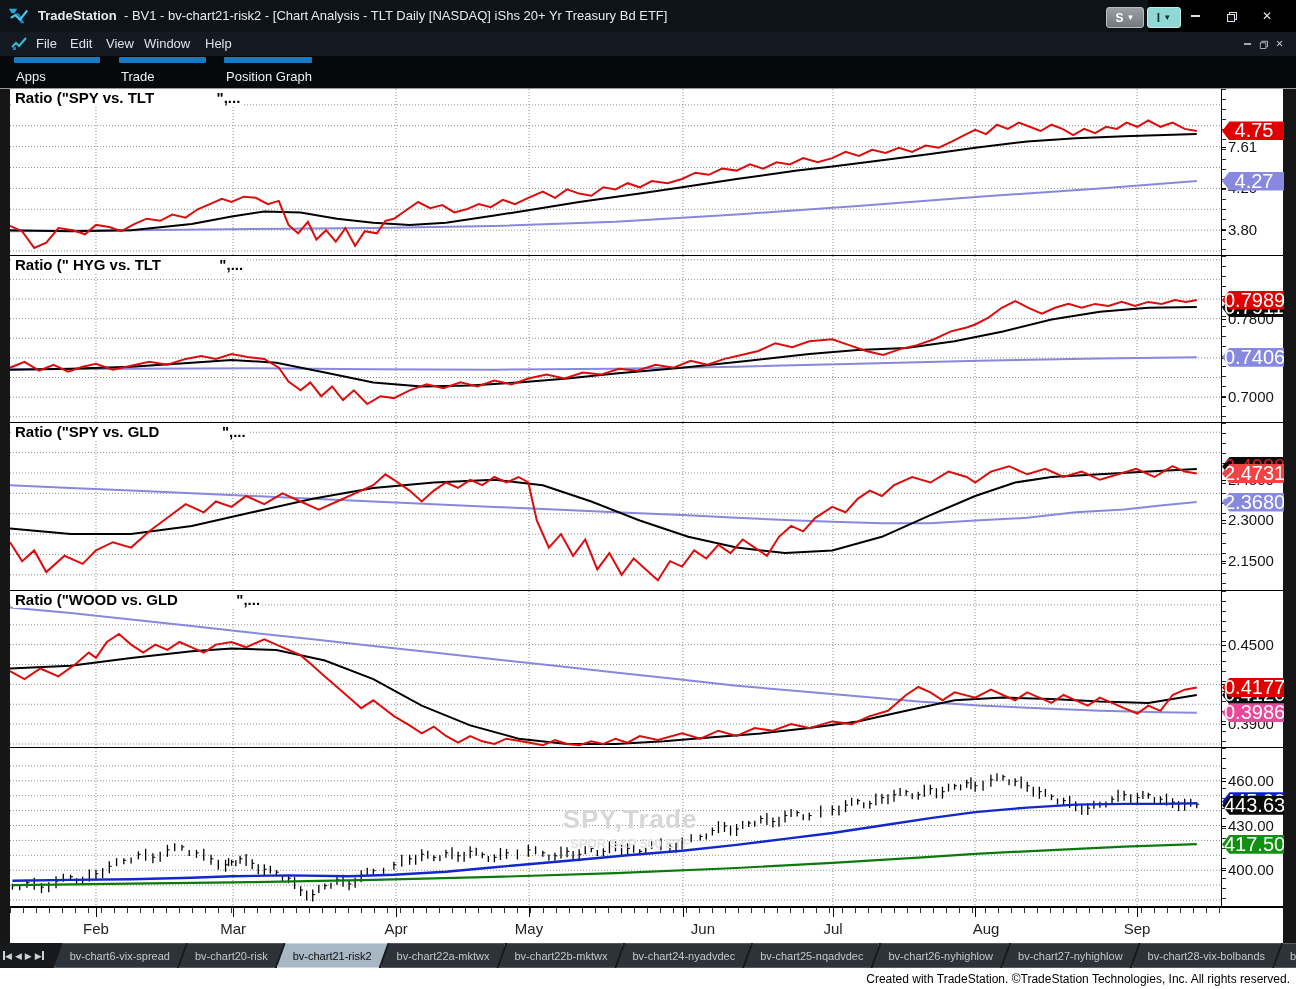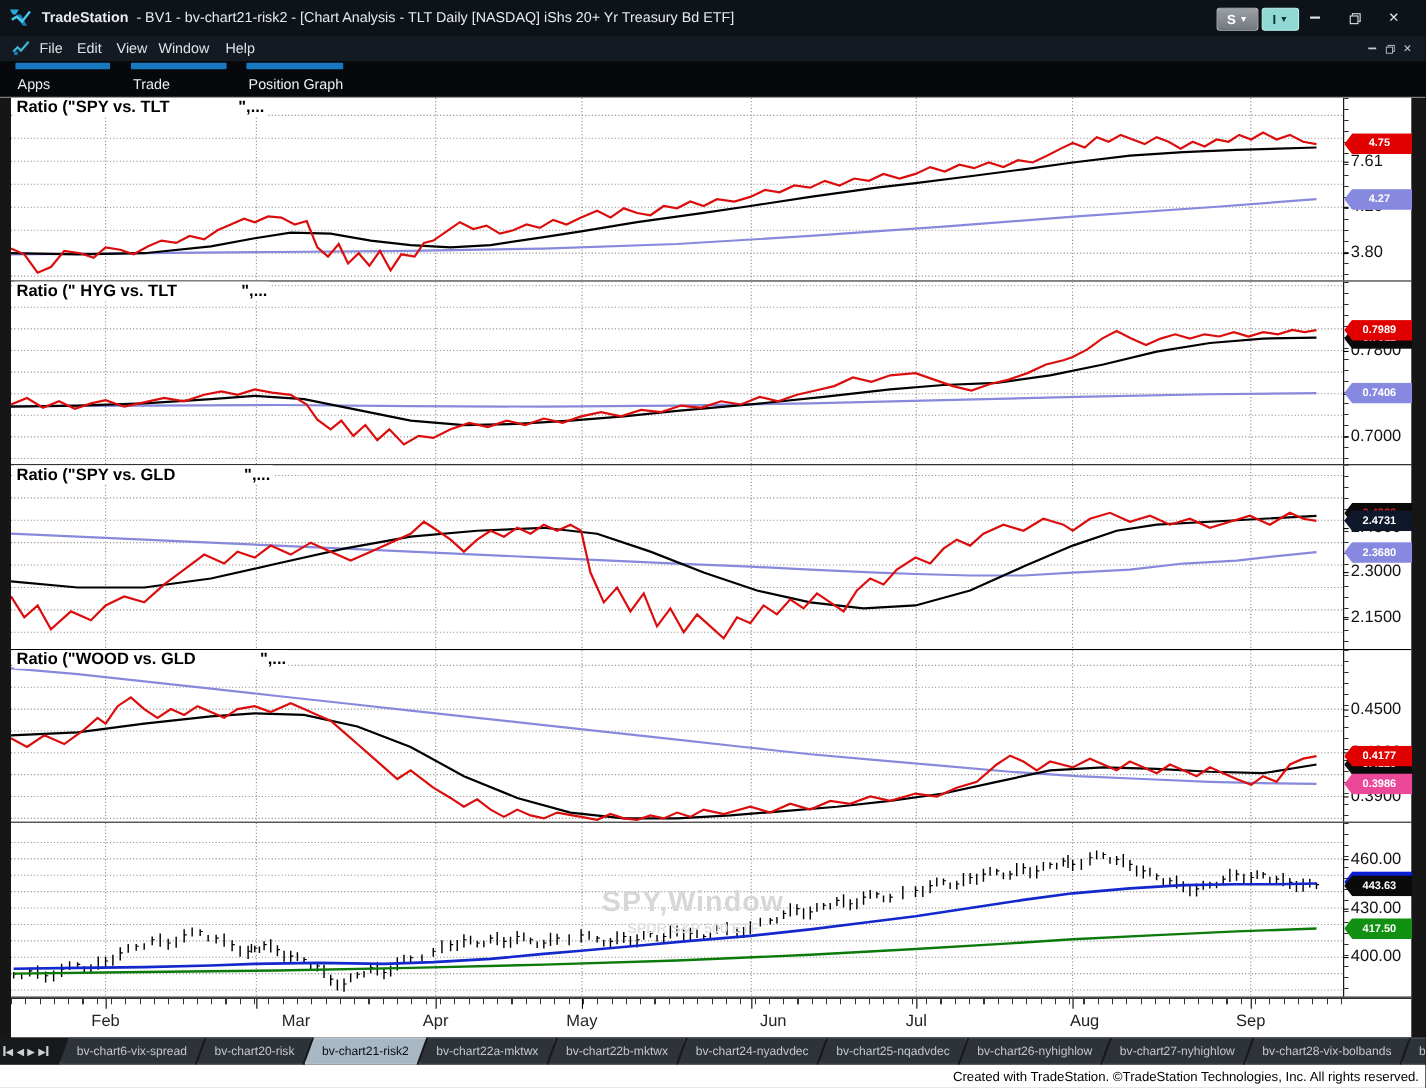--- a/index.html
+++ b/index.html
@@ -1,19 +1,19 @@
 <!DOCTYPE html>
 <html><head>
 <meta charset="utf-8">
 <style>
   html,body{margin:0;padding:0}
   body{width:1296px;height:989px;position:relative;overflow:hidden;background:#000;
        font-family:"Liberation Sans",sans-serif;-webkit-font-smoothing:antialiased}
   
-  .titlebar{position:absolute;left:0;top:0;width:1296px;height:32px;background:#0d1319;color:#e9edf2}
+  .titlebar{position:absolute;left:0;top:0;width:1148px;height:32px;background:#0d1319;color:#e9edf2}
   .tb-logo{position:absolute;left:8px;top:5px;width:22px;height:22px}
   .tb-title{position:absolute;left:38px;top:8px;font-size:13px;white-space:pre;color:#e6eaef}
   .tb-btn{position:absolute;top:7px;height:19px;border-radius:3px;font-size:12px;font-weight:bold;
           display:flex;align-items:center;justify-content:center;gap:3px;cursor:default}
   .tb-caret{font-size:8px;line-height:8px}
   .winbtn{position:absolute;top:6px;width:26px;height:20px;display:flex;align-items:center;justify-content:center;color:#dfe3e8}
   .ico-min{display:inline-block;width:9px;height:2px;background:currentColor}
   .ico-restore{display:inline-block;position:relative;width:9px;height:9px}
   .ico-restore::before{content:"";position:absolute;left:2px;top:0;width:6px;height:6px;border:1px solid currentColor}
   .ico-restore::after{content:"";position:absolute;left:0;top:2px;width:6px;height:6px;border:1px solid currentColor;background:#0d1319}
@@ -30,21 +30,21 @@
   
   .chartarea{position:absolute;left:0;top:88px;width:1296px;height:855px;background:#161616;border-top:1px solid #9a9a9a;box-sizing:border-box}
   .panel{position:absolute;left:10px;width:1273px;background:#fff;border-bottom:1px solid #000;box-sizing:border-box}
   .panel svg{position:absolute;left:0;top:0}
   .axis-sep{position:absolute;left:1211px;top:0;bottom:0;width:0;border-left:1px solid #000}
   .axis-ticks{position:absolute;left:1212px;top:0;bottom:0;width:4px;
               background:repeating-linear-gradient(#2a2a2a 0 1px,transparent 1px 10px)}
   .panel-label{position:absolute;left:3px;top:0;font-size:15px;font-weight:bold;color:#000;white-space:pre;background:#fff;padding:0 2px;line-height:17px}
   .ticklab{position:absolute;left:1218px;font-size:15px;color:#141414;white-space:nowrap}
   .tickdash{position:absolute;left:1211px;width:5px;height:1px;background:#000}
-  .badge{position:absolute;left:1212px;width:62px;height:19px;color:#fff;font-size:10px;font-weight:bold;
+  .badge{position:absolute;left:1212px;width:62px;height:19px;color:#fff;font-size:20px;font-weight:normal;
          text-align:center;line-height:19px;clip-path:polygon(0 50%,12% 0,100% 0,100% 100%,12% 100%);padding-left:2px;box-sizing:border-box}
   .watermark{position:absolute;text-align:center;color:#d7d7d7;font-weight:bold;line-height:1.25;pointer-events:none}
   .watermark .wm1{font-size:26px;letter-spacing:1px}
   .watermark .wm2{font-size:13px;color:#e2e2e2}
   
   .xaxis{position:absolute;left:10px;top:818px;width:1273px;height:37px;background:#fff;border-top:1px solid #000;box-sizing:border-box}
   .xaxis::before{content:"";position:absolute;left:0;top:0;width:1211px;height:5px;
                  background:repeating-linear-gradient(90deg,#333 0 1px,transparent 1px 13px)}
   .mtick{position:absolute;top:0;width:1px;height:9px;background:#000}
   .mlabel{position:absolute;top:12px;font-size:15px;color:#232323;transform:translateX(-50%)}
@@ -220,21 +220,21 @@
   <div class="axis-sep"></div>
       <div class="axis-ticks"></div>
       <div class="tickdash" style="top: 56.7528px;"></div>
       <div class="ticklab" style="top: 47.7528px;">2.4500</div>
       <div class="tickdash" style="top: 97.4846px;"></div>
       <div class="ticklab" style="top: 88.4846px;">2.3000</div>
       <div class="tickdash" style="top: 138.216px;"></div>
       <div class="ticklab" style="top: 129.216px;">2.1500</div>
       <div class="badge" style="top: 34.0015px; background: rgb(10, 10, 10); color: rgb(204, 34, 34); z-index: 2;">2.4988</div>
       <div class="badge" style="top: 69.5195px; background: rgb(135, 137, 224); color: rgb(255, 255, 255); z-index: 3;">2.3680</div>
-      <div class="badge" style="top: 40.9802px; background: #0f172a; color: rgb(255, 255, 255); z-index: 4;">2.4731</div>
+      <div class="badge" style="top: 40.9802px; background: #ef4444; color: rgb(255, 255, 255); z-index: 4;">2.4731</div>
     </div>
   <div class="panel" id="panel3" style="top:502px;height:157px">
       <svg width="1211" height="156">
         <line x1="0" y1="152.95415959252966" x2="1211" y2="152.95415959252966" stroke="#8f8f8f" stroke-width="1" stroke-dasharray="1,2"></line>
         <line x1="0" y1="133.08998302207127" x2="1211" y2="133.08998302207127" stroke="#8f8f8f" stroke-width="1" stroke-dasharray="1,2"></line>
         <line x1="0" y1="113.22580645161284" x2="1211" y2="113.22580645161284" stroke="#8f8f8f" stroke-width="1" stroke-dasharray="1,2"></line>
         <line x1="0" y1="93.36162988115441" x2="1211" y2="93.36162988115441" stroke="#8f8f8f" stroke-width="1" stroke-dasharray="1,2"></line>
         <line x1="0" y1="73.497453310696" x2="1211" y2="73.497453310696" stroke="#8f8f8f" stroke-width="1" stroke-dasharray="1,2"></line>
         <line x1="0" y1="53.633276740237584" x2="1211" y2="53.633276740237584" stroke="#8f8f8f" stroke-width="1" stroke-dasharray="1,2"></line>
         <line x1="0" y1="33.769100169779165" x2="1211" y2="33.769100169779165" stroke="#8f8f8f" stroke-width="1" stroke-dasharray="1,2"></line>
@@ -570,30 +570,30 @@
       <div class="tickdash" style="top: 32.7925px;"></div>
       <div class="ticklab" style="top: 23.7925px;">460.00</div>
       <div class="tickdash" style="top: 77.5094px;"></div>
       <div class="ticklab" style="top: 68.5094px;">430.00</div>
       <div class="tickdash" style="top: 122.226px;"></div>
       <div class="ticklab" style="top: 113.226px;">400.00</div>
       <div class="badge" style="top: 44.3094px; background: rgb(10, 31, 212); color: rgb(255, 255, 255); z-index: 2;">445.90</div>
       <div class="badge" style="top: 47.693px; background: rgb(10, 10, 10); color: rgb(255, 255, 255); z-index: 3;">443.63</div>
       <div class="badge" style="top: 86.6415px; background: rgb(18, 144, 18); color: rgb(255, 255, 255); z-index: 4;">417.50</div>
       <div class="watermark" style="left: 480px; top: 55px; width: 280px;">
-        <div class="wm1">SPY,Window</div>
+        <div class="wm1">SPY,Trade</div>
         <div class="wm2">SPDR S&amp;P 500 ETF</div>
       </div>
     </div>
 
   <div class="xaxis" id="xaxis">
       <div class="mtick" style="left: 85.981px;"></div>
       <div class="mlabel" style="left: 85.981px;">Feb</div>
       <div class="mtick" style="left: 223.066px;"></div>
-      <div class="mlabel" style="left: 223.066px; margin-left: 36px;">Mar</div>
+      <div class="mlabel" style="left: 223.066px;">Mar</div>
       <div class="mtick" style="left: 386.067px;"></div>
       <div class="mlabel" style="left: 386.067px;">Apr</div>
       <div class="mtick" style="left: 519.035px;"></div>
       <div class="mlabel" style="left: 519.035px;">May</div>
       <div class="mtick" style="left: 672.953px;"></div>
       <div class="mlabel" style="left: 672.953px; margin-left: 20px;">Jun</div>
       <div class="mtick" style="left: 822.996px;"></div>
       <div class="mlabel" style="left: 822.996px;">Jul</div>
       <div class="mtick" style="left: 965.046px;"></div>
       <div class="mlabel" style="left: 976px;">Aug</div>

